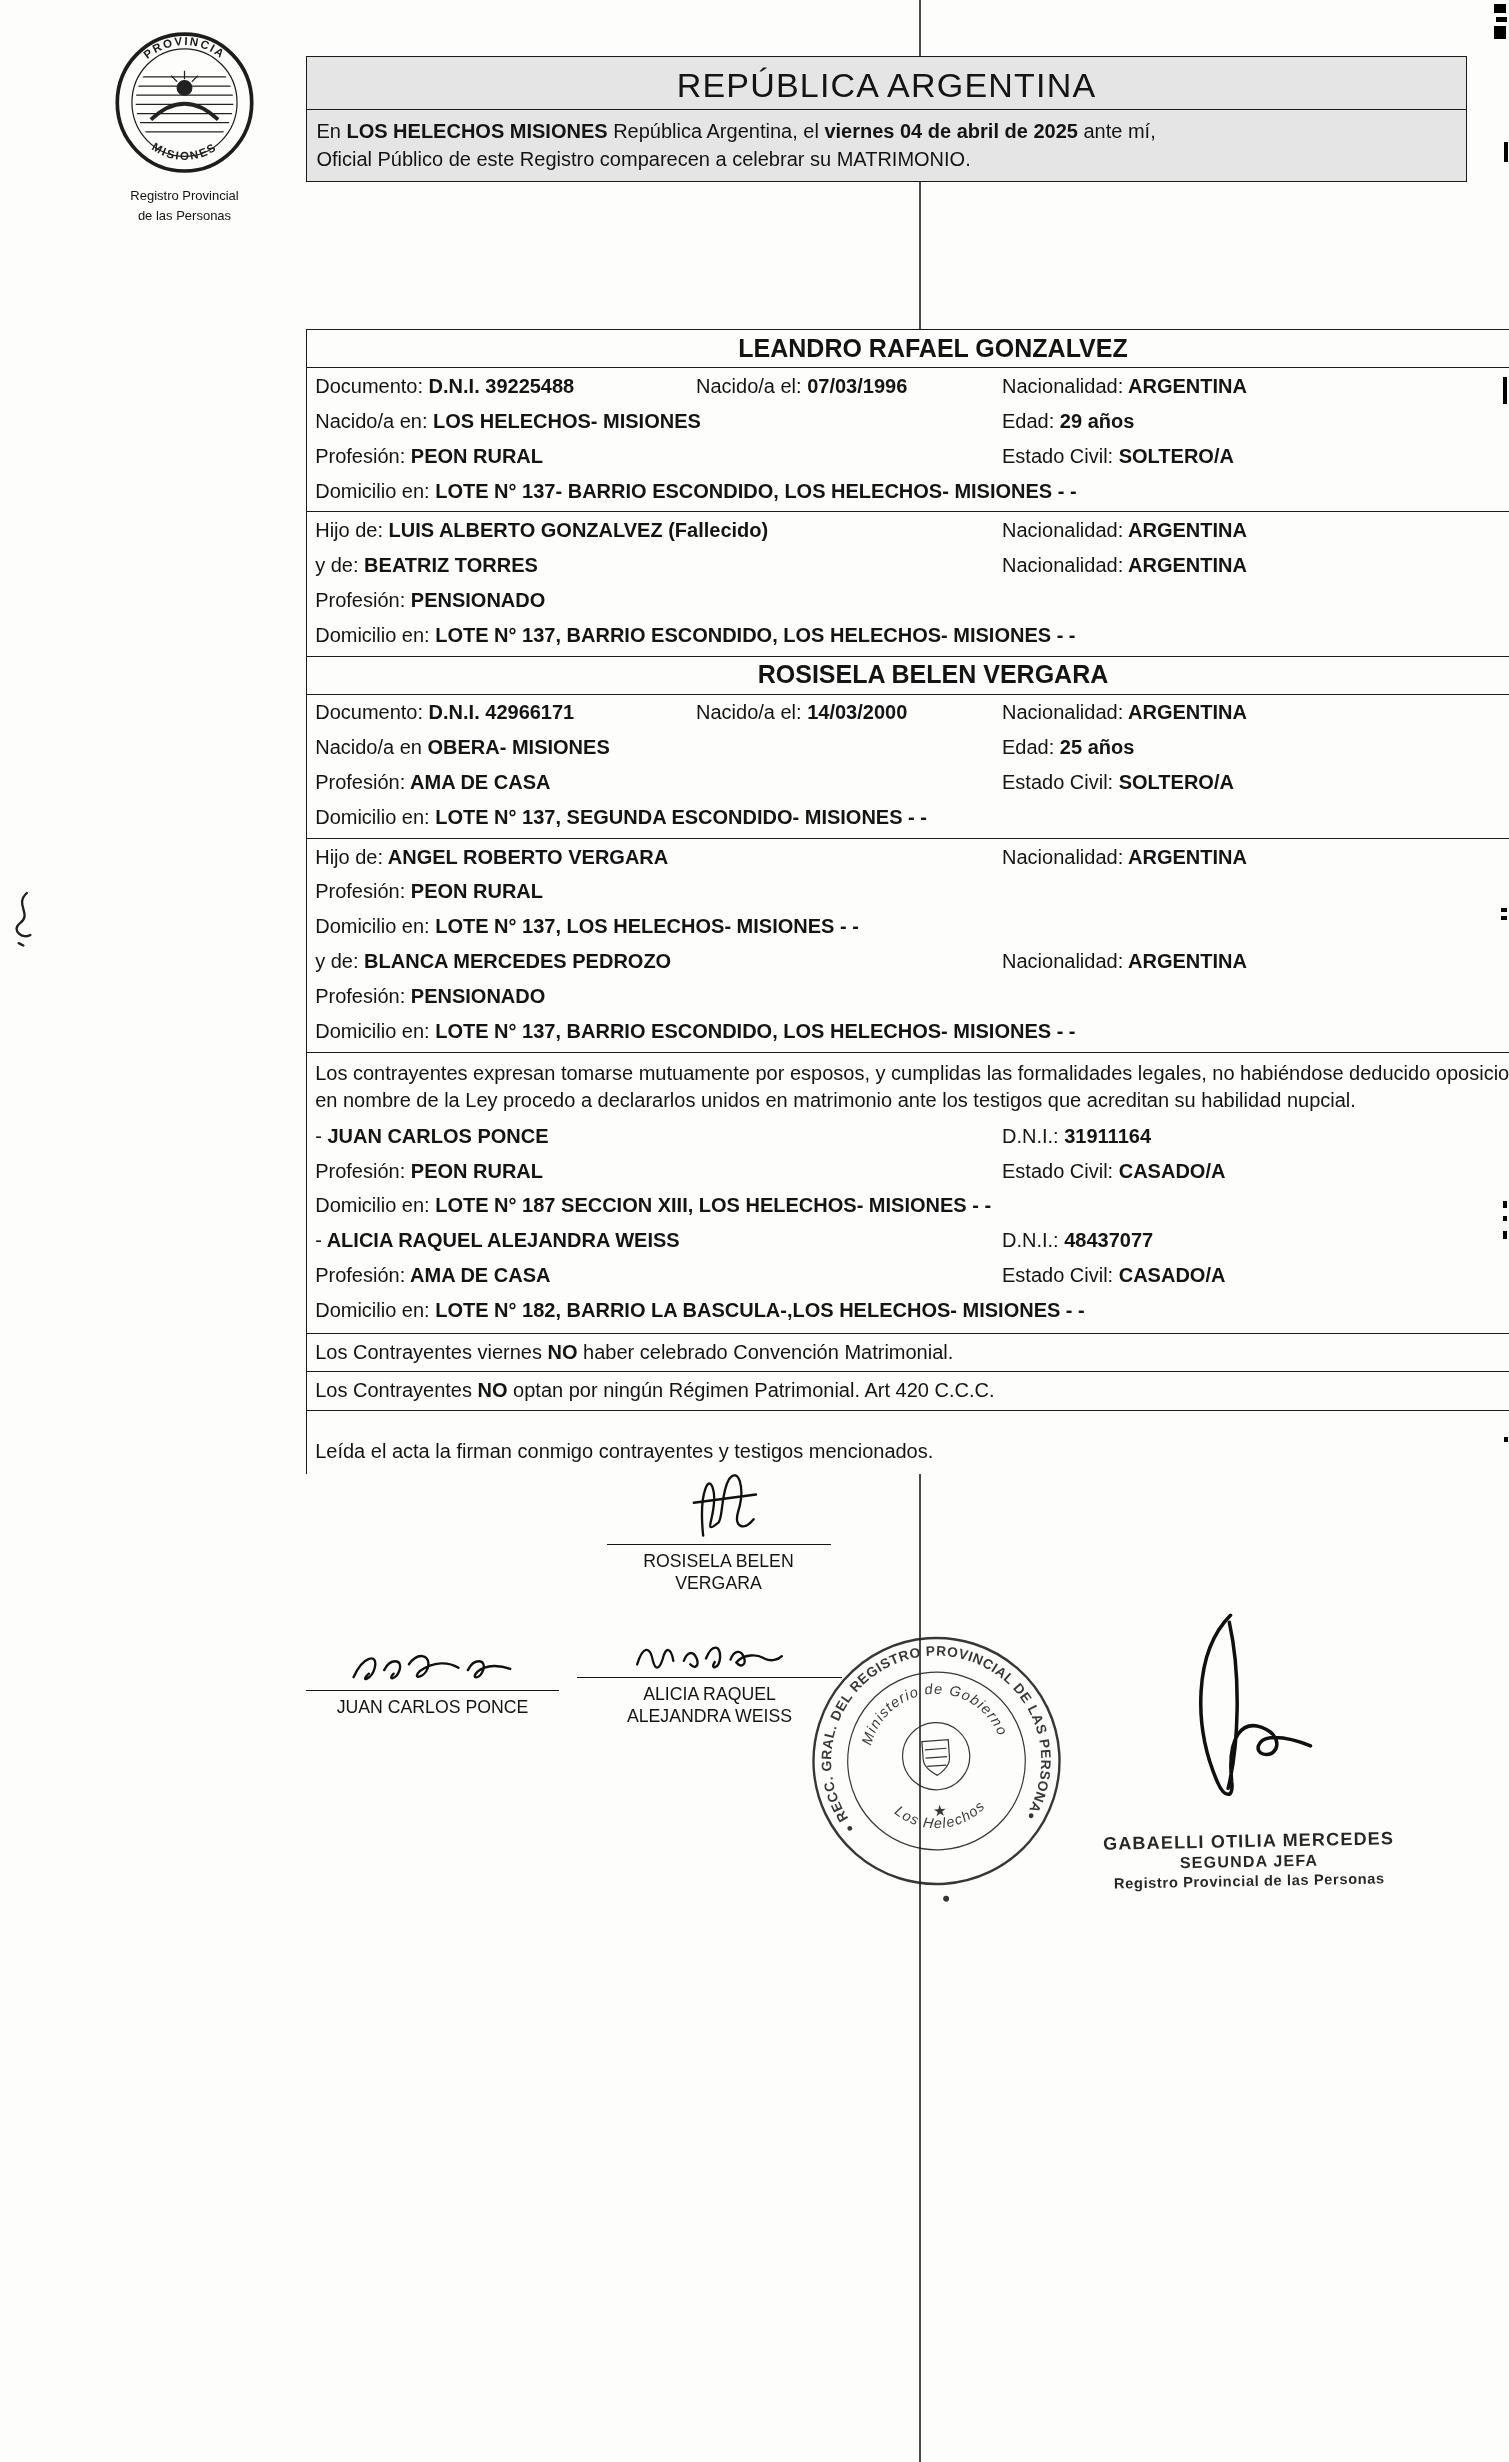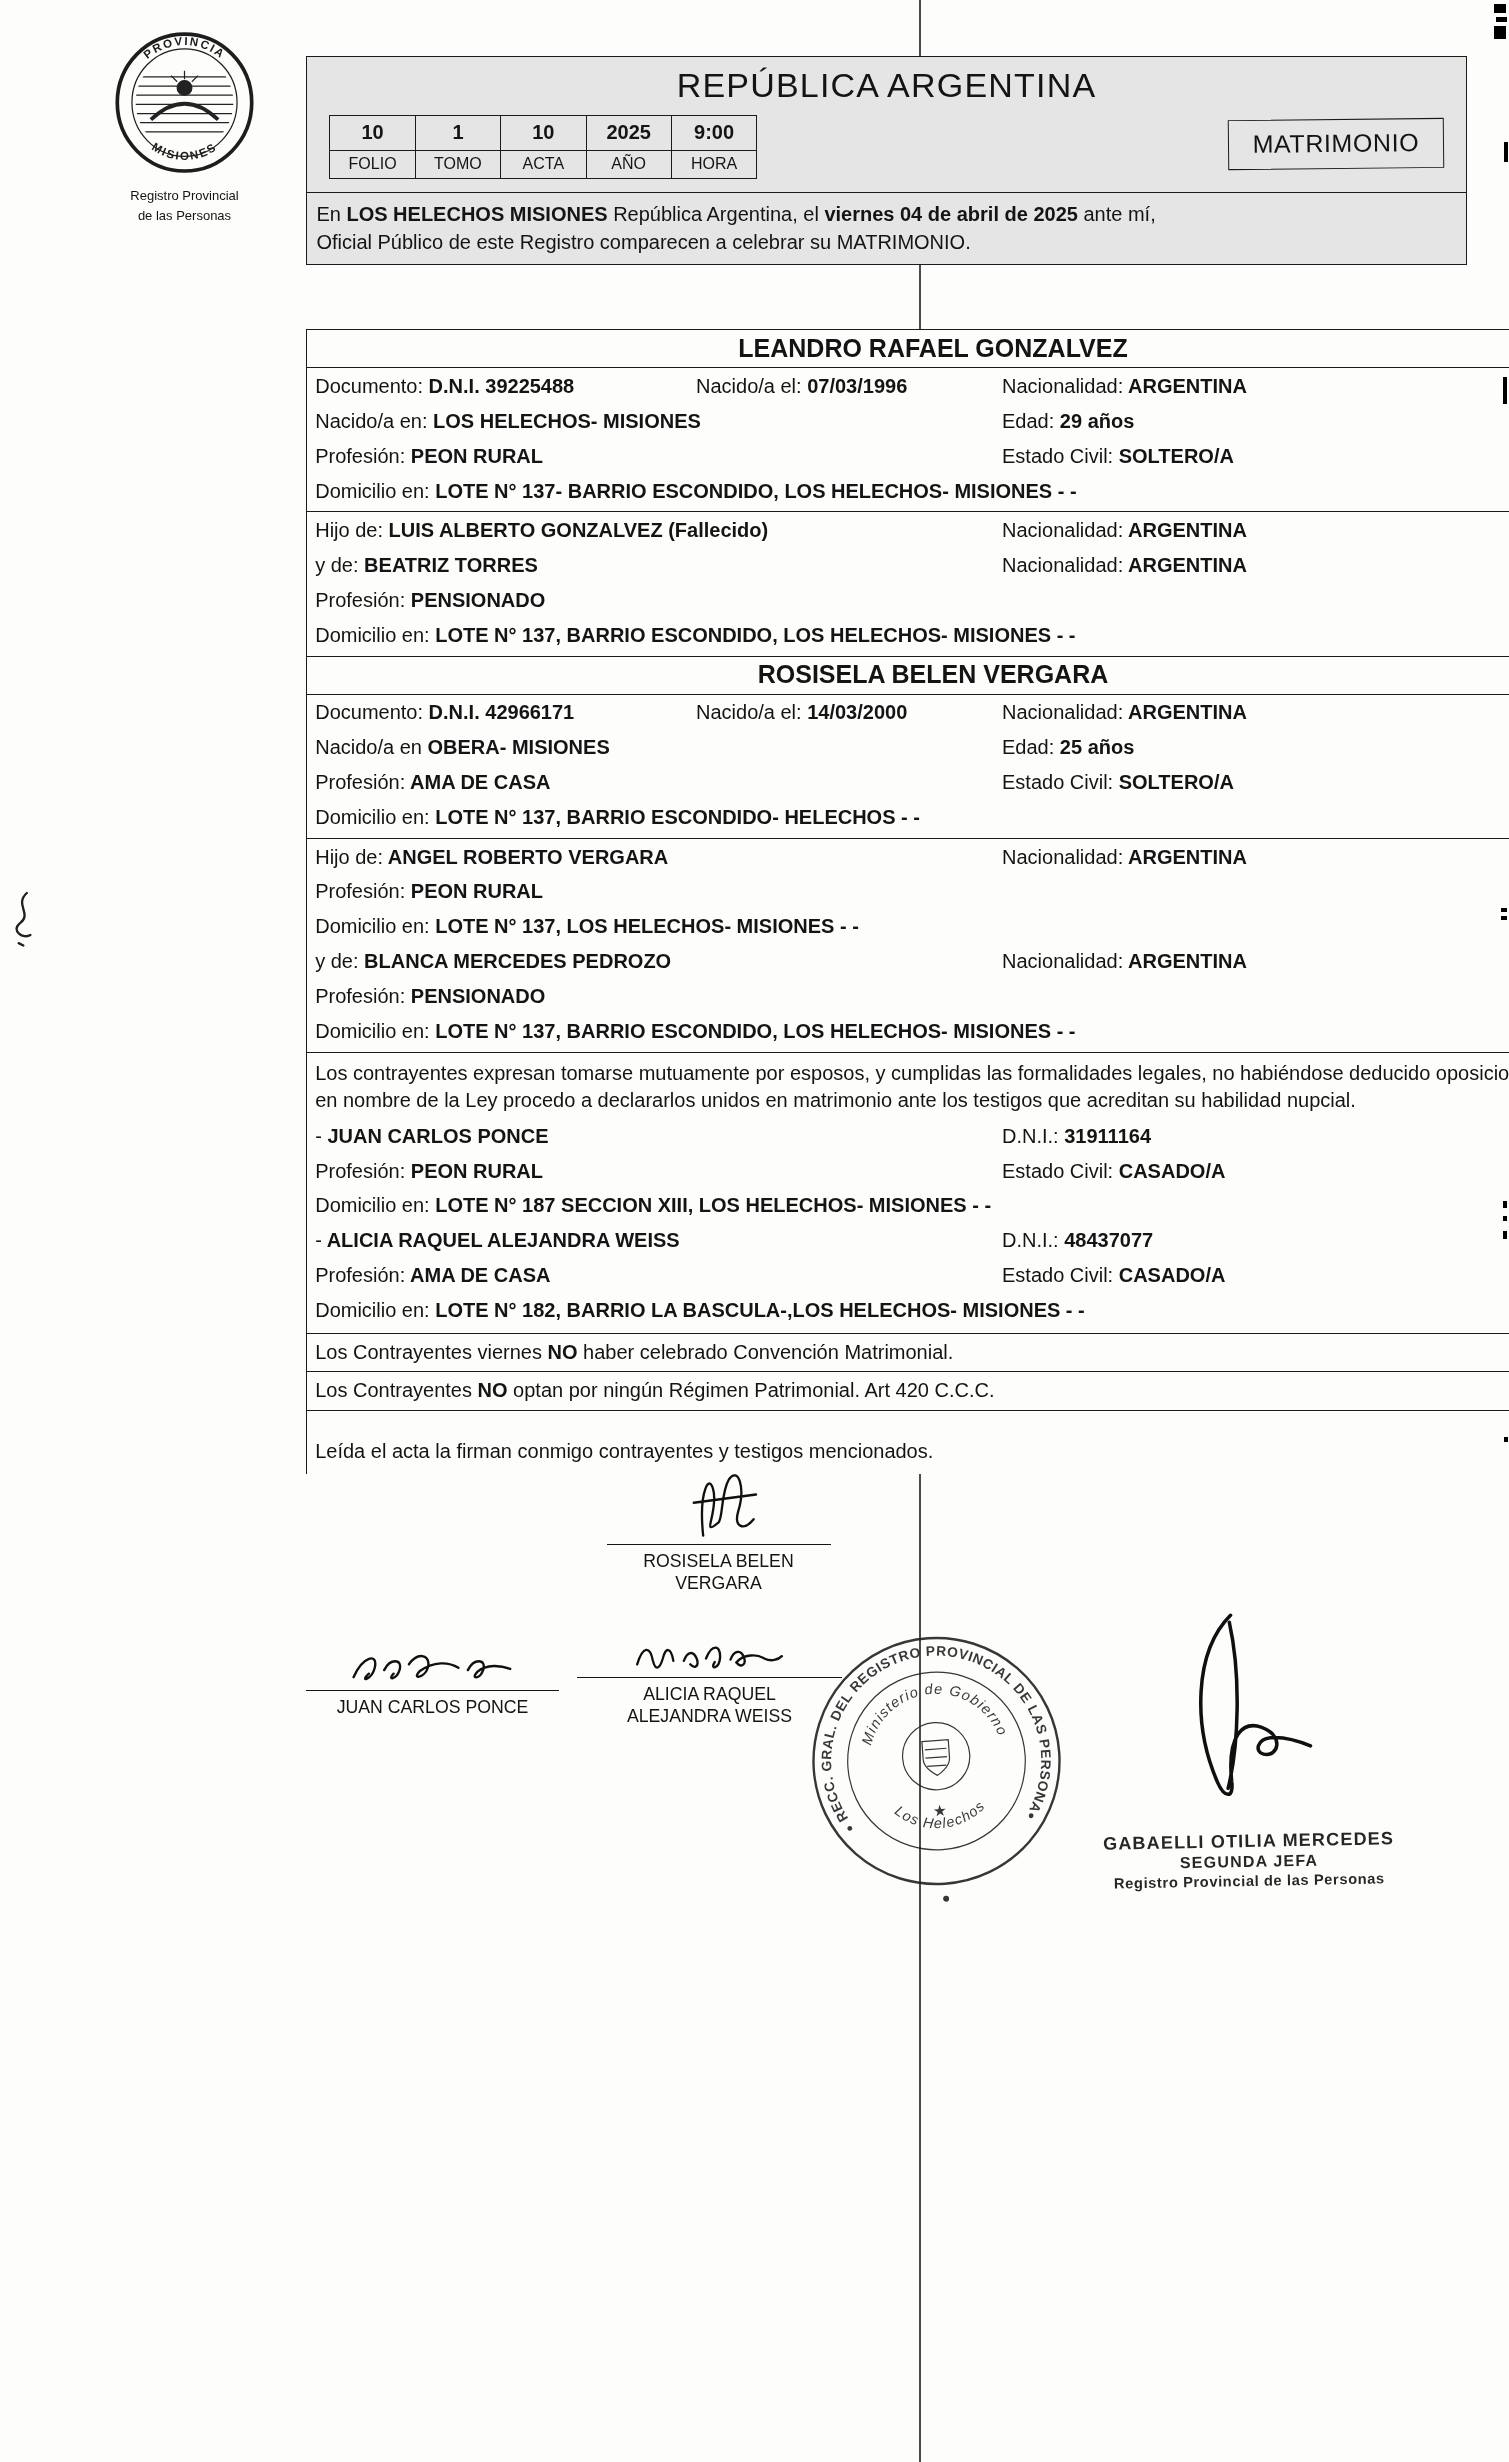--- a/index.html
+++ b/index.html
@@ -91,41 +91,20 @@
       <text font-size="19" font-weight="bold" fill="#1d1d1d" letter-spacing="3" font-family="Liberation Sans, sans-serif">
         <textPath href="#embBot" startOffset="50%" text-anchor="middle">MISIONES</textPath>
       </text>
     </svg>
     <div class="registry-label">Registro Provincial</div>
     <div class="registry-label" style="margin-top:0;">de las Personas</div>
   </div>
 
   <div class="top-box">
     <div class="doc-title">REPÚBLICA ARGENTINA</div>
-    <div class="head-row">
-      <table class="folio">
-        <tbody>
-            <tr>
-          <td class="fv">10</td>
-          <td class="fv">1</td>
-          <td class="fv">10</td>
-          <td class="fv">2025</td>
-          <td class="fv">9:00</td>
-        </tr>
-        <tr>
-          <td class="fh">FOLIO</td>
-          <td class="fh">TOMO</td>
-          <td class="fh">ACTA</td>
-          <td class="fh">AÑO</td>
-          <td class="fh">HORA</td>
-        </tr>
-      </tbody>
-        </table>
-      <div class="act-box">MATRIMONIO</div>
-    </div>
     <div class="intro"><span>En </span><span class="b">LOS HELECHOS MISIONES</span><span>  República Argentina, el </span><span class="b">viernes 04 de abril de 2025</span><span> ante mí,</span><br>
       <span>Oficial Público de este Registro comparecen a celebrar su MATRIMONIO.</span>
     </div>
   </div>
 
   <div class="main-box">
     <div class="name-bar">LEANDRO RAFAEL GONZALVEZ</div>
     <div class="rows-block">
         <div class="row"><span class="cell c1"><span class="lbl">Documento:</span><span class="val"> D.N.I. 39225488</span></span><span class="cell c2"><span class="lbl">Nacido/a el:</span><span class="val"> 07/03/1996</span></span><span class="cell c3"><span class="lbl">Nacionalidad:</span><span class="val"> ARGENTINA</span></span></div>
         <div class="row"><span class="cell c1"><span class="lbl">Nacido/a en:</span><span class="val"> LOS HELECHOS- MISIONES</span></span><span class="cell c3"><span class="lbl">Edad:</span><span class="val"> 29 años</span></span></div>
@@ -137,21 +116,21 @@
         <div class="row"><span class="cell c1"><span class="lbl">y de:</span><span class="val"> BEATRIZ TORRES</span></span><span class="cell c3"><span class="lbl">Nacionalidad:</span><span class="val"> ARGENTINA</span></span></div>
         <div class="row"><span class="cell c1"><span class="lbl">Profesión:</span><span class="val"> PENSIONADO</span></span></div>
         <div class="row"><span class="cell c1"><span class="lbl">Domicilio en:</span><span class="val"> LOTE N° 137, BARRIO ESCONDIDO, LOS HELECHOS- MISIONES - -</span></span></div>
       </div>
 
     <div class="name-bar">ROSISELA BELEN VERGARA</div>
     <div class="rows-block">
         <div class="row"><span class="cell c1"><span class="lbl">Documento:</span><span class="val"> D.N.I. 42966171</span></span><span class="cell c2"><span class="lbl">Nacido/a el:</span><span class="val"> 14/03/2000</span></span><span class="cell c3"><span class="lbl">Nacionalidad:</span><span class="val"> ARGENTINA</span></span></div>
         <div class="row"><span class="cell c1"><span class="lbl">Nacido/a en</span><span class="val"> OBERA- MISIONES</span></span><span class="cell c3"><span class="lbl">Edad:</span><span class="val"> 25 años</span></span></div>
         <div class="row"><span class="cell c1"><span class="lbl">Profesión:</span><span class="val"> AMA DE CASA</span></span><span class="cell c3"><span class="lbl">Estado Civil:</span><span class="val"> SOLTERO/A</span></span></div>
-        <div class="row"><span class="cell c1"><span class="lbl">Domicilio en:</span><span class="val"> LOTE N° 137, BARRIO ESCONDIDO- HELECHOS - -</span></span></div>
+        <div class="row"><span class="cell c1"><span class="lbl">Domicilio en:</span><span class="val"> LOTE N° 137, SEGUNDA ESCONDIDO- MISIONES - -</span></span></div>
       </div>
     <div class="rows-block">
         <div class="row"><span class="cell c1"><span class="lbl">Hijo de:</span><span class="val"> ANGEL ROBERTO VERGARA</span></span><span class="cell c3"><span class="lbl">Nacionalidad:</span><span class="val"> ARGENTINA</span></span></div>
         <div class="row"><span class="cell c1"><span class="lbl">Profesión:</span><span class="val"> PEON RURAL</span></span></div>
         <div class="row"><span class="cell c1"><span class="lbl">Domicilio en:</span><span class="val"> LOTE N° 137, LOS HELECHOS- MISIONES - -</span></span></div>
         <div class="row"><span class="cell c1"><span class="lbl">y de:</span><span class="val"> BLANCA MERCEDES PEDROZO</span></span><span class="cell c3"><span class="lbl">Nacionalidad:</span><span class="val"> ARGENTINA</span></span></div>
         <div class="row"><span class="cell c1"><span class="lbl">Profesión:</span><span class="val"> PENSIONADO</span></span></div>
         <div class="row"><span class="cell c1"><span class="lbl">Domicilio en:</span><span class="val"> LOTE N° 137, BARRIO ESCONDIDO, LOS HELECHOS- MISIONES - -</span></span></div>
       </div>
 

